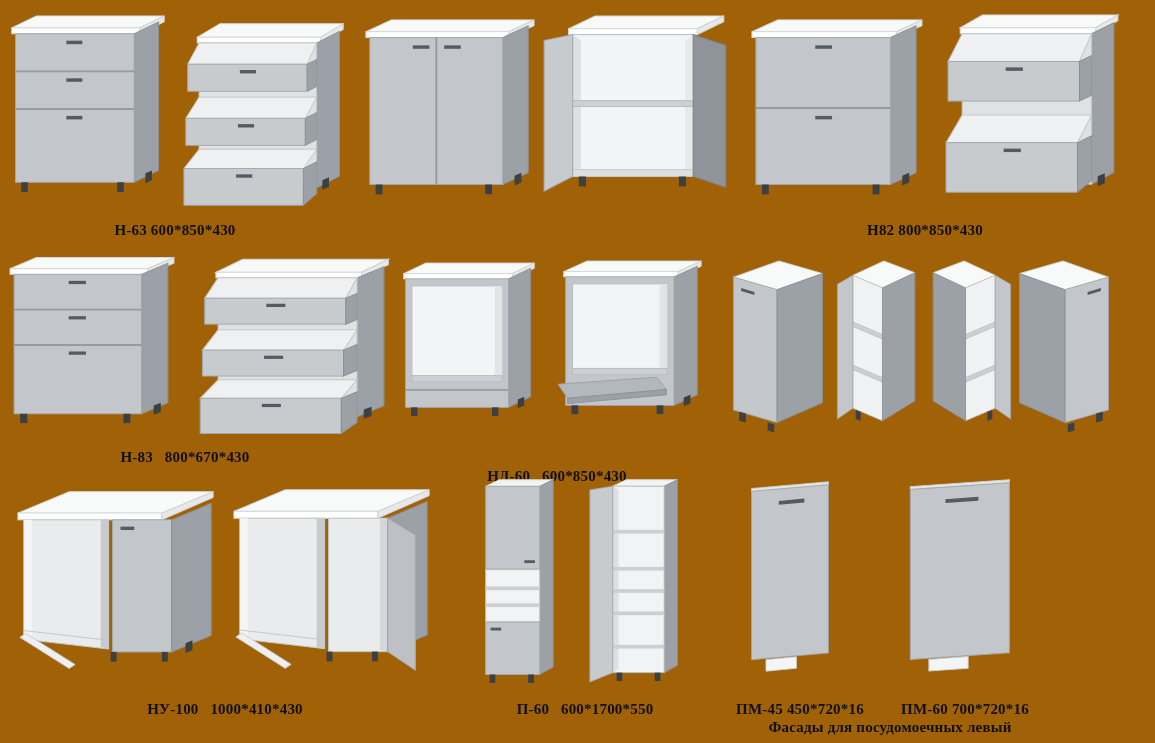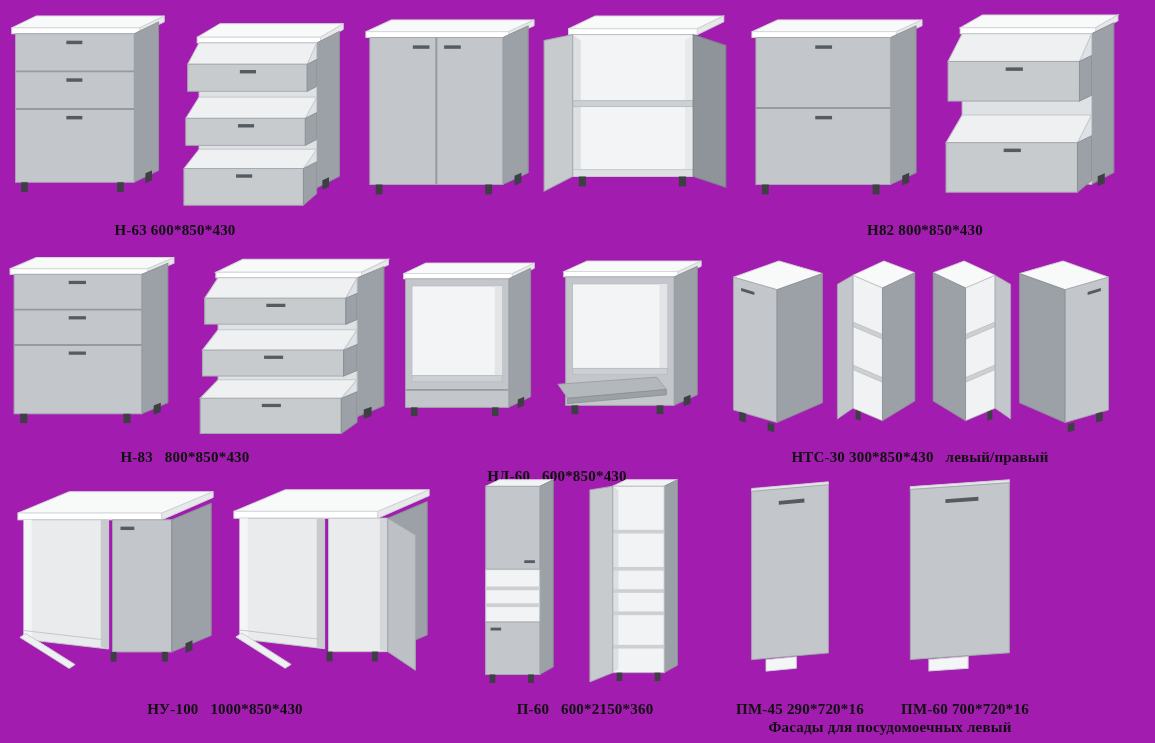--- a/index.html
+++ b/index.html
@@ -1,18 +1,18 @@
 <!DOCTYPE html>
 <html><head>
 <meta charset="utf-8">
 <style>
   * { margin:0; padding:0; box-sizing:border-box; }
   html,body { width:1155px; height:743px; background:#ffffff; }
   body { position:relative; font-family:"Liberation Serif", serif; }
-  .page { position:absolute; inset:0; background:#a21caf; overflow:hidden; }
+  .page { position:absolute; inset:0; background:#a16207; overflow:hidden; }
   .fig { position:absolute; }
   .fig svg { width:100%; height:100%; display:block; overflow:visible; }
   .mirror { transform: scaleX(-1); }
   .label, .caption {
     position:absolute; text-align:center; font-weight:bold;
     font-size:15px; color:#101010; white-space:pre; letter-spacing:0.2px;
   }
 </style>
 </head>
 <body>
@@ -281,21 +281,21 @@
   <div class="fig" style="left:6px;top:252px;width:172px;height:186px">
     <svg>
         <use href="#sym-base3-closed"></use>
       </svg>
   </div>
   <div class="fig" style="left:198px;top:250px;width:196px;height:190px">
     <svg>
         <use href="#sym-base3-open"></use>
       </svg>
   </div>
-  <div class="label" style="left:75px;top:449px;width:220px">Н-83   800*850*430</div>
+  <div class="label" style="left:75px;top:449px;width:220px">Н-83   800*670*430</div>
 
   <div class="fig" style="left:400px;top:256px;width:138px;height:176px">
     <svg>
         <use href="#sym-oven-closed"></use>
       </svg>
   </div>
   <div class="fig" style="left:556px;top:254px;width:150px;height:176px">
     <svg>
         <use href="#sym-oven-open"></use>
       </svg>
@@ -315,54 +315,53 @@
   <div class="fig" style="left:924px;top:252px;width:88px;height:184px">
     <svg class="mirror">
         <use href="#sym-corner-end-open"></use>
       </svg>
   </div>
   <div class="fig" style="left:1012px;top:252px;width:104px;height:184px">
     <svg class="mirror">
         <use href="#sym-corner-end-closed"></use>
       </svg>
   </div>
-  <div class="label" style="left:720px;top:449px;width:400px">НТС-30 300*850*430   левый/правый</div>
 
   <div class="fig" style="left:12px;top:480px;width:212px;height:204px">
     <svg>
         <use href="#sym-corner-sink-closed"></use>
       </svg>
   </div>
   <div class="fig" style="left:228px;top:478px;width:212px;height:206px">
     <svg>
         <use href="#sym-corner-sink-open"></use>
       </svg>
   </div>
-  <div class="label" style="left:115px;top:701px;width:220px">НУ-100   1000*850*430</div>
+  <div class="label" style="left:115px;top:701px;width:220px">НУ-100   1000*410*430</div>
 
   <div class="fig" style="left:478px;top:476px;width:82px;height:220px">
     <svg>
         <use href="#sym-tall-closed"></use>
       </svg>
   </div>
   <div class="fig" style="left:588px;top:476px;width:100px;height:218px">
     <svg>
         <use href="#sym-tall-open"></use>
       </svg>
   </div>
-  <div class="label" style="left:475px;top:701px;width:220px">П-60   600*2150*360</div>
+  <div class="label" style="left:475px;top:701px;width:220px">П-60   600*1700*550</div>
 
   <div class="fig" style="left:742px;top:478px;width:104px;height:196px">
     <svg>
         <use href="#sym-dw-panel"></use>
       </svg>
   </div>
   <div class="fig" style="left:898px;top:476px;width:134px;height:198px">
     <svg>
         <use href="#sym-dw-panel"></use>
       </svg>
   </div>
-  <div class="label" style="left:705px;top:701px;width:190px">ПМ-45 290*720*16</div>
+  <div class="label" style="left:705px;top:701px;width:190px">ПМ-45 450*720*16</div>
   <div class="label" style="left:870px;top:701px;width:190px">ПМ-60 700*720*16</div>
 
   <div class="caption" style="left:700px;top:719px;width:380px">Фасады для посудомоечных левый</div>
 
 </div>
 
 </body></html>

